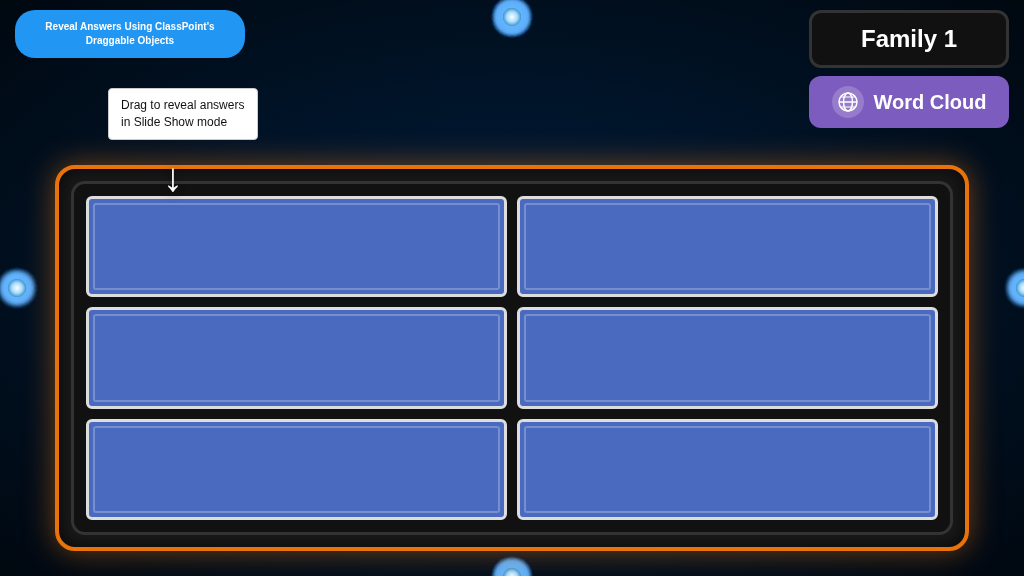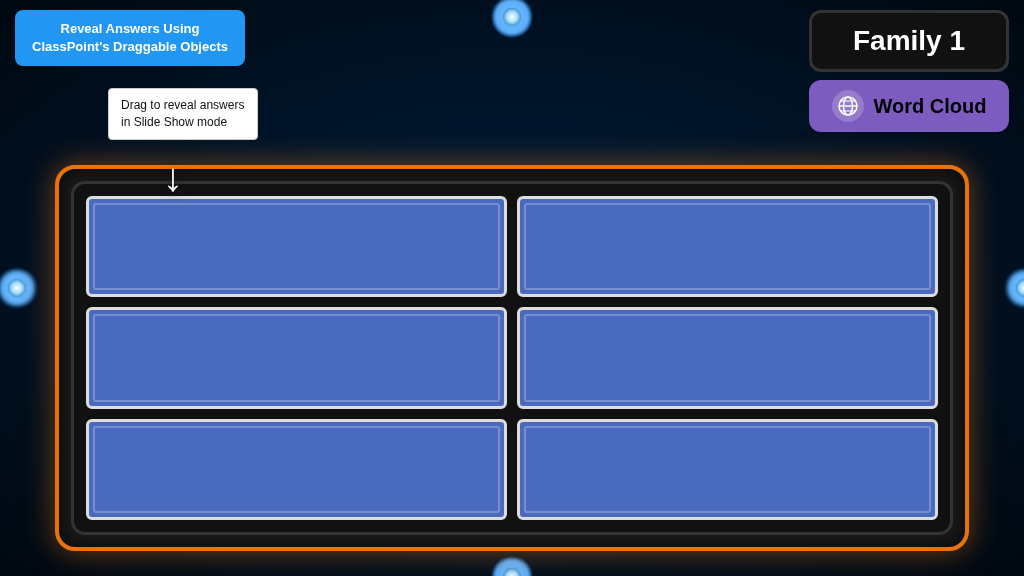--- a/index.html
+++ b/index.html
@@ -39,51 +39,51 @@
       z-index: 10;
       display: flex;
       align-items: flex-start;
       justify-content: space-between;
       padding: 10px 15px;
     }
 
     .tooltip-banner {
       background: #2196f3;
       color: white;
-      font-size: 13px;
+      font-size: 10px;
       font-weight: bold;
       padding: 10px 14px;
-      border-radius: 8px;
+      border-radius: 20px;
       max-width: 230px;
       text-align: center;
       line-height: 1.4;
     }
 
     .right-controls {
       display: flex;
       flex-direction: column;
       align-items: flex-end;
       gap: 8px;
     }
 
     .family-badge {
       background: #111;
       color: white;
-      font-size: 28px;
+      font-size: 24px;
       font-weight: 900;
       padding: 12px 30px;
       border-radius: 12px;
       border: 3px solid #333;
       text-align: center;
       min-width: 200px;
     }
 
     .word-cloud-btn {
       background: #7c5cbf;
-      color: #000000;
+      color: #ffffff;
       font-size: 20px;
       font-weight: bold;
       padding: 10px 20px;
       border-radius: 12px;
       border: none;
       cursor: pointer;
       display: flex;
       align-items: center;
       gap: 10px;
       min-width: 200px;

